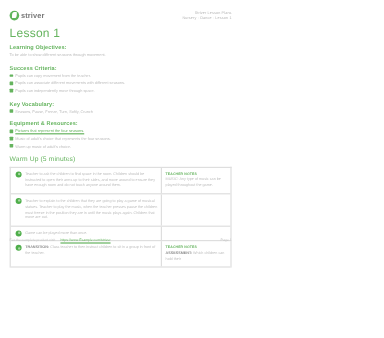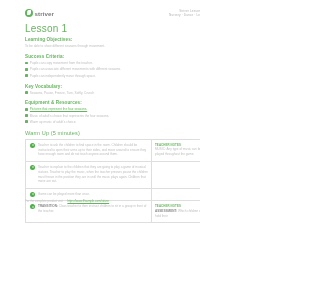--- a/index.html
+++ b/index.html
@@ -8,21 +8,20 @@
     background:#ffffff;
     font-family:"Liberation Sans", sans-serif;
     color:#6d6d6d;
     overflow:hidden;
   }
   .page{
     position:relative;
     width:200px;height:212px;
     box-sizing:border-box;
     padding:9px 7px 0 8px;
-    margin-left:17px;
   }
   
   .topbar{display:flex;justify-content:space-between;align-items:flex-start;}
   .brand{display:flex;align-items:center;gap:1.5px;}
   .logo-mark{
     width:8px;height:8px;border-radius:50%;
     background:#5fb45c;position:relative;flex:none;
   }
   .logo-mark:after{
     content:"";position:absolute;left:2.4px;top:1.4px;

